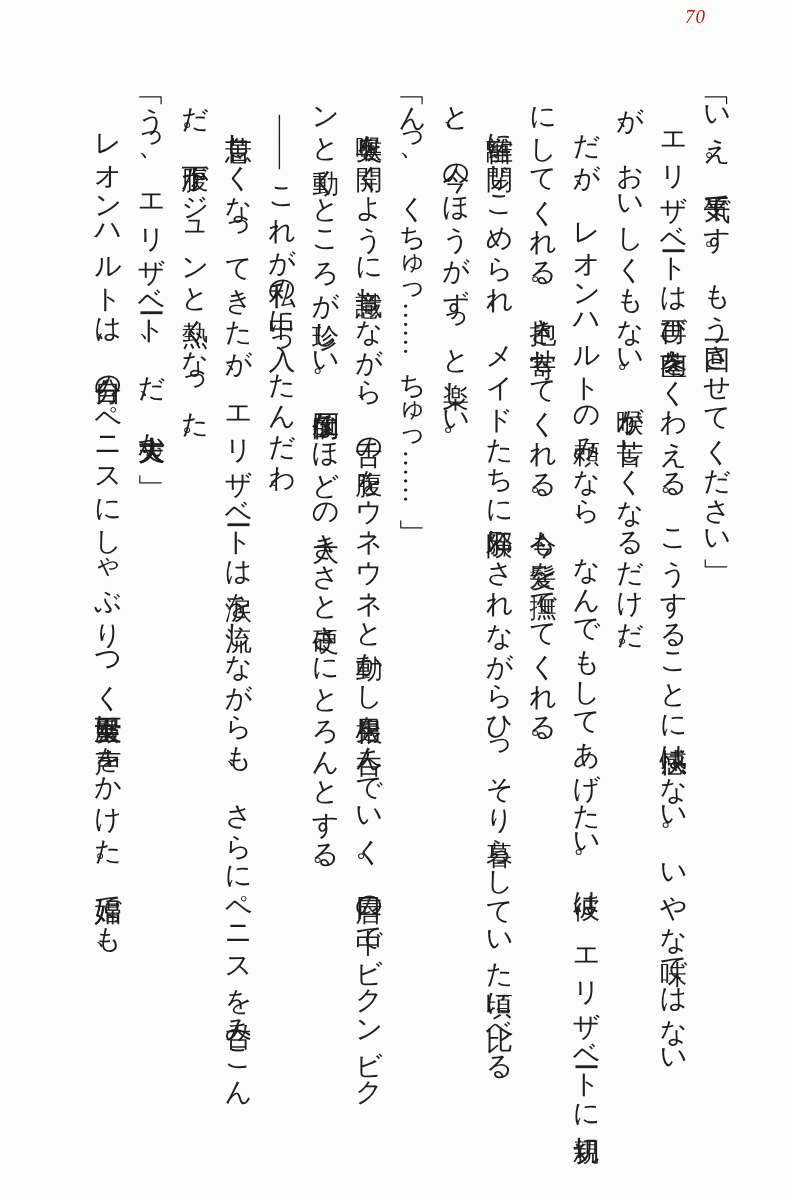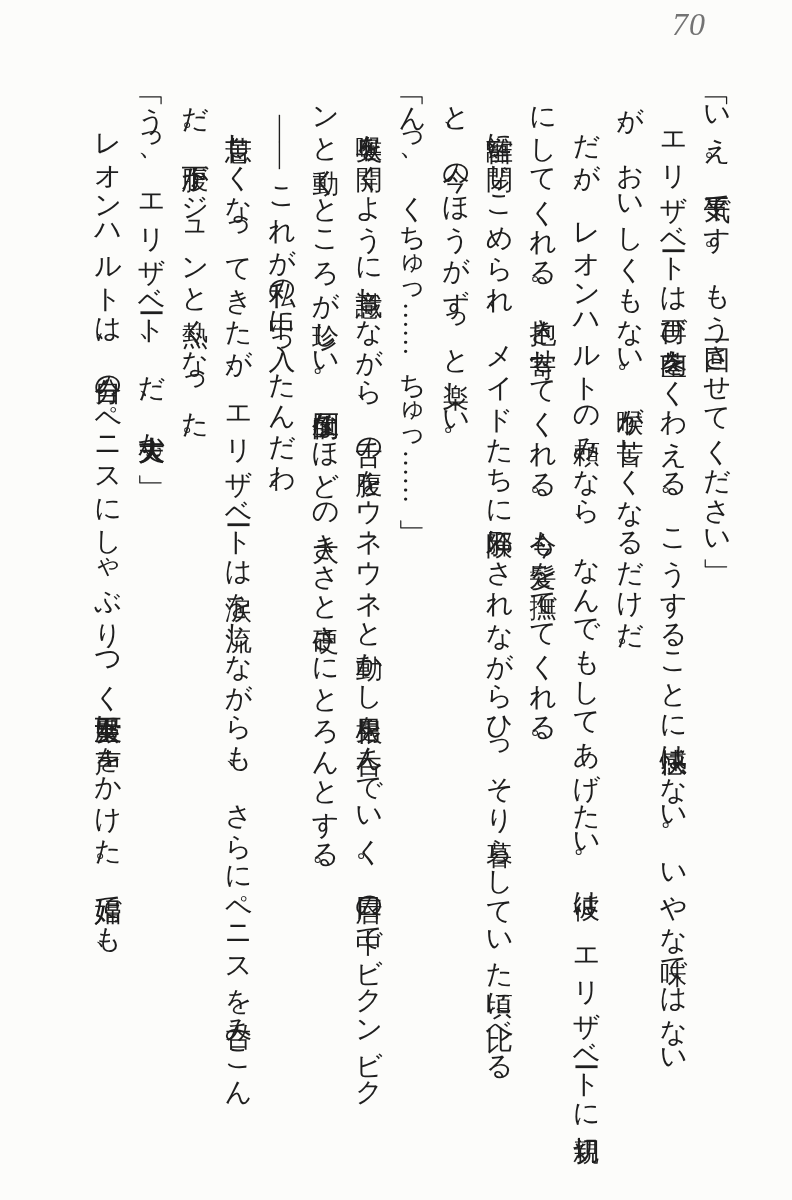--- a/index.html
+++ b/index.html
@@ -11,23 +11,23 @@
     width: 792px;
     height: 1200px;
     background: #fcfcfa;
     overflow: hidden;
     font-family: "Liberation Serif", "DejaVu Serif", serif;
   }
   .page-number {
     position: absolute;
     top: 6px;
     right: 86px;
-    font-size: 32px;
+    font-size: 19px;
     font-style: italic;
-    color: #737373;
+    color: #b91c1c;
     letter-spacing: 1px;
   }
   .text-block {
     position: absolute;
     top: 88px;
     right: 54px;
     width: 696px;
     height: 1029px;
     writing-mode: vertical-rl;
     text-orientation: mixed;

